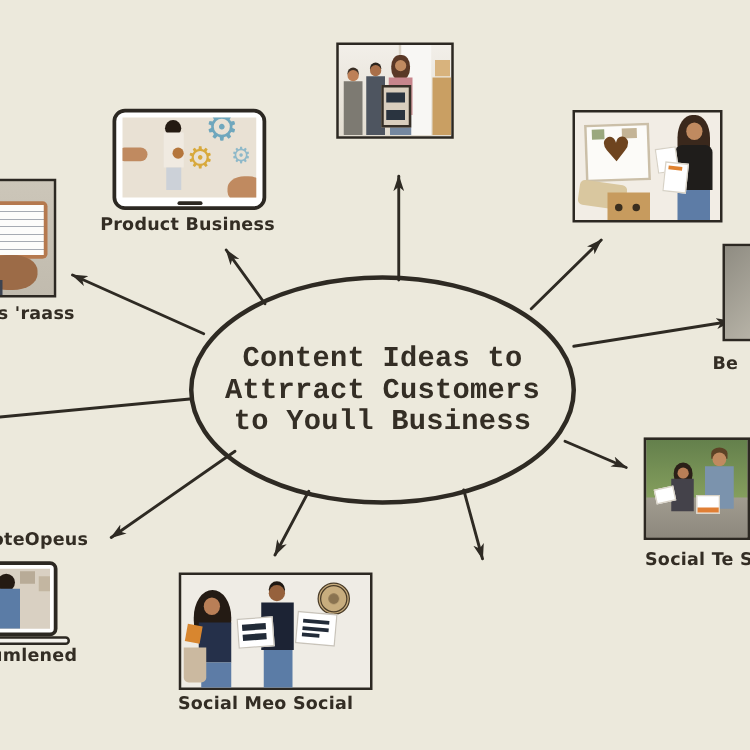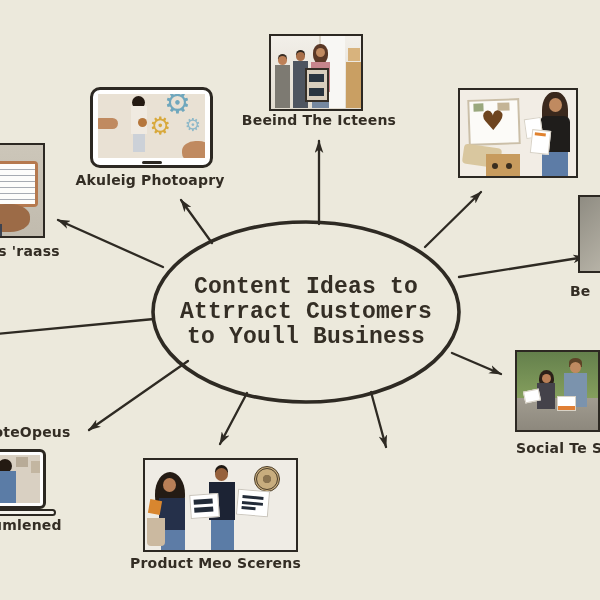--- a/index.html
+++ b/index.html
@@ -70,37 +70,36 @@
     <div class="abs" style="left:22px;top:25px;width:15px;height:47px;background:#4e5560;"></div>
     <div class="abs" style="left:42px;top:8px;width:15px;height:20px;border-radius:45%;background:#5a3826;"></div>
     <div class="abs" style="left:45px;top:12px;width:9px;height:9px;border-radius:50%;background:#c08a60;"></div>
     <div class="abs" style="left:40px;top:26px;width:19px;height:30px;background:#c7858c;"></div>
     <div class="abs" style="left:41px;top:56px;width:17px;height:16px;background:#7588a0;"></div>
     <div class="abs" style="left:34px;top:32px;width:24px;height:34px;background:#d9cebe;border:2px solid #362f27;box-sizing:border-box;">
       <div class="slat" style="left:2px;top:4px;width:15px;height:8px;"></div>
       <div class="slat" style="left:2px;top:18px;width:15px;height:8px;"></div>
     </div>
   </div>
-  <div class="cap" style="left:238px;top:112px;width:162px;">Beeind The Icteens</div>
 
   <div class="abs" style="left:90px;top:87px;width:123px;height:81px;z-index:2;background:#fff;border:3px solid #2c2822;border-radius:10px;box-sizing:border-box;">
     <div class="abs" style="left:5px;top:4px;right:5px;bottom:7px;background:#e9e1d4;overflow:hidden;">
       <div class="abs" style="left:-4px;top:24px;width:24px;height:11px;border-radius:6px;background:#c08a60;"></div>
       <div class="abs" style="left:34px;top:2px;width:13px;height:13px;border-radius:50%;background:#241a12;"></div>
       <div class="abs" style="left:33px;top:12px;width:16px;height:28px;background:#f0eae1;"></div>
       <div class="abs" style="left:40px;top:24px;width:9px;height:9px;border-radius:50%;background:#b5763c;"></div>
       <div class="abs" style="left:35px;top:40px;width:12px;height:18px;background:#ccd1d8;"></div>
       <span class="gear" style="right:14px;top:-6px;font-size:30px;color:#6fa7bd;">⚙</span>
       <span class="gear" style="right:4px;top:22px;font-size:18px;color:#8fb9c9;">⚙</span>
       <span class="gear" style="right:34px;top:20px;font-size:24px;color:#d8a93c;">⚙</span>
       <div class="abs" style="right:-7px;bottom:-5px;width:30px;height:22px;border-radius:45%;background:#c08a60;"></div>
     </div>
     <div class="abs" style="left:50%;bottom:1px;width:20px;height:3px;margin-left:-10px;background:#2c2822;border-radius:2px;"></div>
   </div>
-  <div class="cap" style="left:68px;top:172px;width:164px;">Akuleig Photoapry</div>
+  <div class="cap" style="left:68px;top:172px;width:164px;">Product Business</div>
 
   <div class="photo" style="left:-28px;top:143px;width:73px;height:95px;background:linear-gradient(180deg,#ccc6b9,#c1bbae);">
     <div class="abs" style="left:8px;top:16px;width:56px;height:46px;background:#b5794e;border-radius:4px;">
       <div class="abs" style="left:3px;top:3px;right:3px;bottom:3px;background:repeating-linear-gradient(180deg,#fdfdfb 0 5px,#a7acb3 5px 6px);"></div>
     </div>
     <div class="abs" style="left:12px;bottom:4px;width:44px;height:28px;border-radius:45%;background:#9c6b47;"></div>
     <div class="abs" style="left:0;bottom:0;width:28px;height:12px;background:#3d4350;"></div>
   </div>
   <div class="cap" style="left:-10px;top:243px;width:78px;">s 'raass</div>
 
@@ -159,21 +158,21 @@
     <div class="abs" style="left:45px;top:34px;width:27px;height:22px;background:#ffffff;border:1px solid #c9c4ba;transform:rotate(-4deg);">
       <div class="certbar" style="left:3px;top:4px;width:19px;height:5px;"></div>
       <div class="certbar" style="left:3px;top:12px;width:19px;height:5px;"></div>
     </div>
     <div class="abs" style="left:92px;top:30px;width:30px;height:24px;background:#ffffff;border:1px solid #c9c4ba;transform:rotate(5deg);">
       <div class="certbar" style="left:4px;top:5px;width:21px;height:3px;"></div>
       <div class="certbar" style="left:4px;top:11px;width:21px;height:3px;"></div>
       <div class="certbar" style="left:4px;top:16px;width:14px;height:3px;"></div>
     </div>
   </div>
-  <div class="cap" style="left:130px;top:555px;width:165px;">Product Meo Scerens</div>
+  <div class="cap" style="left:130px;top:555px;width:165px;">Social Meo Social</div>
 
   <div class="cap" style="left:-8px;top:424px;width:80px;">oteOpeus</div>
   <div class="abs" style="left:-20px;top:449px;width:66px;height:60px;z-index:2;background:#fff;border:3px solid #2c2822;border-radius:6px;box-sizing:border-box;">
     <div class="abs" style="left:3px;top:3px;right:3px;bottom:3px;background:#d9d0c2;overflow:hidden;">
       <div class="abs" style="left:30px;top:2px;width:12px;height:10px;background:#b8ab97;"></div>
       <div class="abs" style="left:45px;top:6px;width:9px;height:12px;background:#c3b6a1;"></div>
       <div class="abs" style="left:12px;top:4px;width:14px;height:14px;border-radius:50%;background:#241a12;"></div>
       <div class="abs" style="left:8px;top:16px;width:22px;height:32px;background:#5b7ca6;"></div>
     </div>
   </div>

